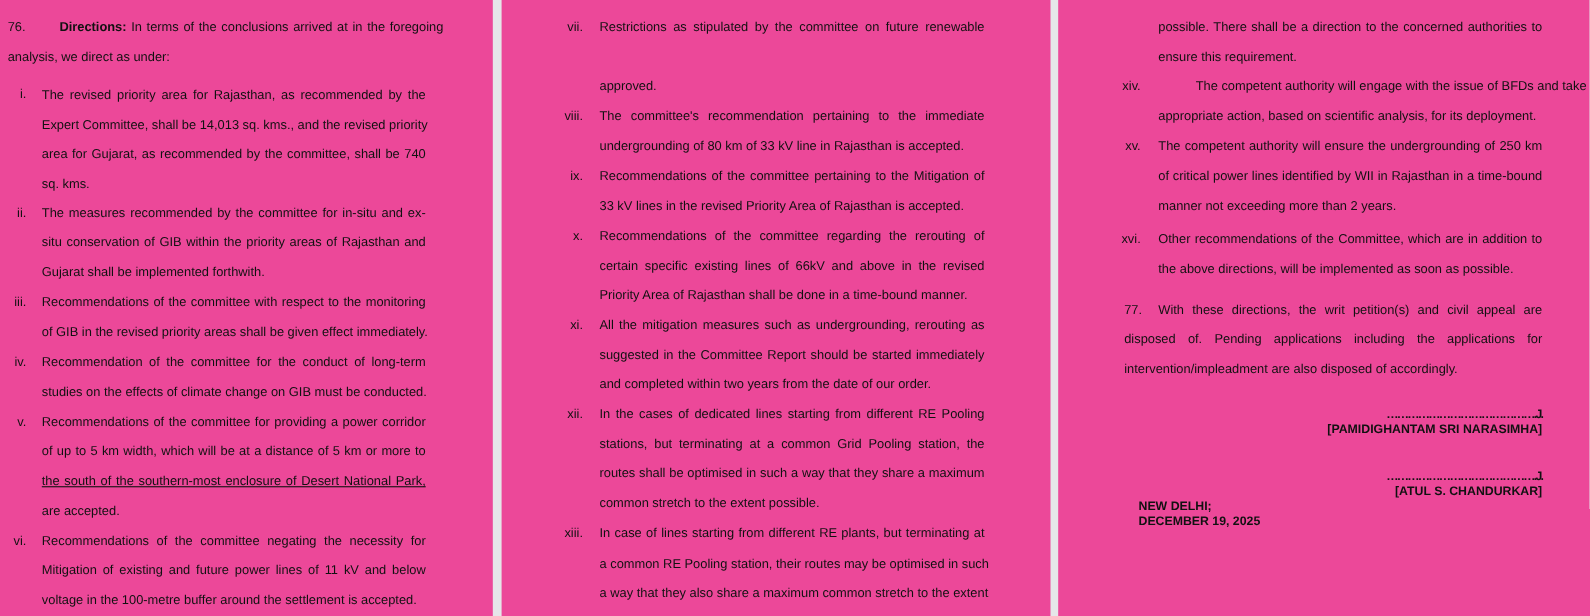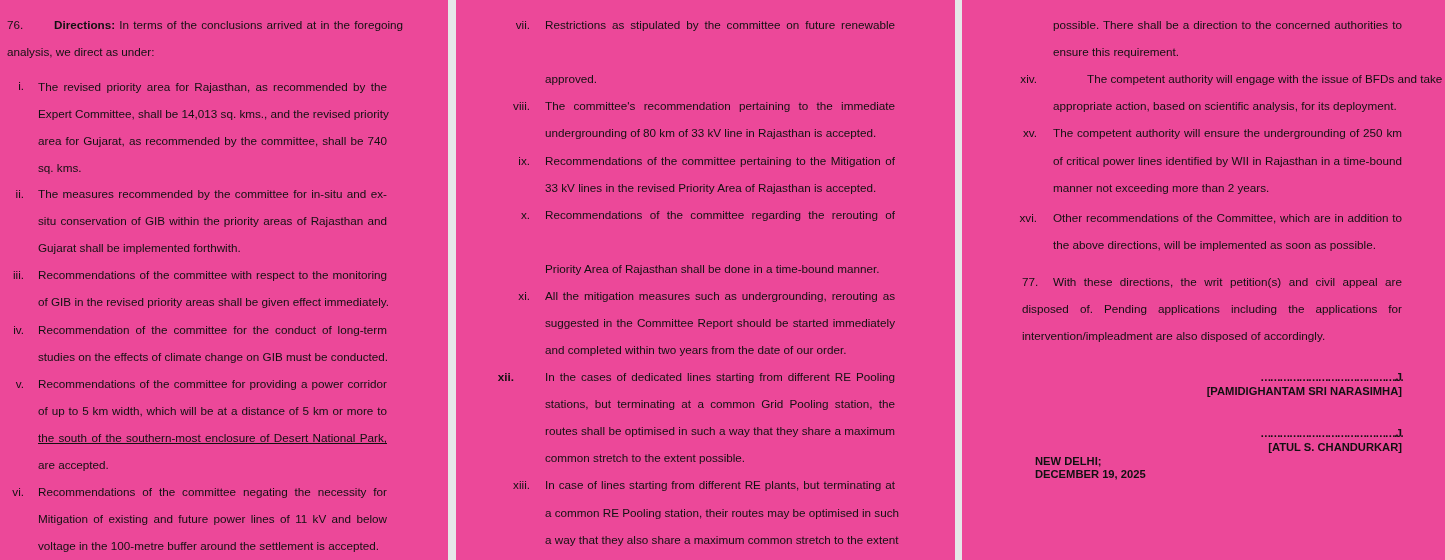--- a/index.html
+++ b/index.html
@@ -63,28 +63,29 @@
   <div class="num" style="left:40px;top:99px;width:34px;">viii.</div>
   <div class="ln j" style="left:89px;top:99px;width:350px;">The committee's recommendation pertaining to the immediate</div>
   <div class="ln" style="left:89px;top:126px;">undergrounding of 80 km of 33 kV line in Rajasthan is accepted.</div>
 
   <div class="num" style="left:40px;top:154px;width:34px;">ix.</div>
   <div class="ln j" style="left:89px;top:154px;width:350px;">Recommendations of the committee pertaining to the Mitigation of</div>
   <div class="ln" style="left:89px;top:181px;">33 kV lines in the revised Priority Area of Rajasthan is accepted.</div>
 
   <div class="num" style="left:40px;top:208px;width:34px;">x.</div>
   <div class="ln j" style="left:89px;top:208px;width:350px;">Recommendations of the committee regarding the rerouting of</div>
+  <div class="ln j" style="left:89px;top:235px;width:350px;">certain specific existing lines of 66kV and above in the revised</div>
   <div class="ln" style="left:89px;top:262px;">Priority Area of Rajasthan shall be done in a time-bound manner.</div>
 
   <div class="num" style="left:40px;top:289px;width:34px;">xi.</div>
   <div class="ln j" style="left:89px;top:289px;width:350px;">All the mitigation measures such as undergrounding, rerouting as</div>
   <div class="ln j" style="left:89px;top:316px;width:350px;">suggested in the Committee Report should be started immediately</div>
   <div class="ln" style="left:89px;top:343px;">and completed within two years from the date of our order.</div>
 
-  <div class="num" style="left:24px;top:370px;width:34px;font-weight:bold;">xii.</div>
+  <div class="num" style="left:40px;top:370px;width:34px;">xii.</div>
   <div class="ln j" style="left:89px;top:370px;width:350px;">In the cases of dedicated lines starting from different RE Pooling</div>
   <div class="ln j" style="left:89px;top:397px;width:350px;">stations, but terminating at a common Grid Pooling station, the</div>
   <div class="ln j" style="left:89px;top:424px;width:350px;">routes shall be optimised in such a way that they share a maximum</div>
   <div class="ln" style="left:89px;top:451px;">common stretch to the extent possible.</div>
 
   <div class="num" style="left:40px;top:478px;width:34px;">xiii.</div>
   <div class="ln j" style="left:89px;top:478px;width:350px;">In case of lines starting from different RE plants, but terminating at</div>
   <div class="ln j" style="left:89px;top:506px;width:350px;">a common RE Pooling station, their routes may be optimised in such</div>
   <div class="ln j" style="left:89px;top:533px;width:350px;">a way that they also share a maximum common stretch to the extent</div>
 </div>

